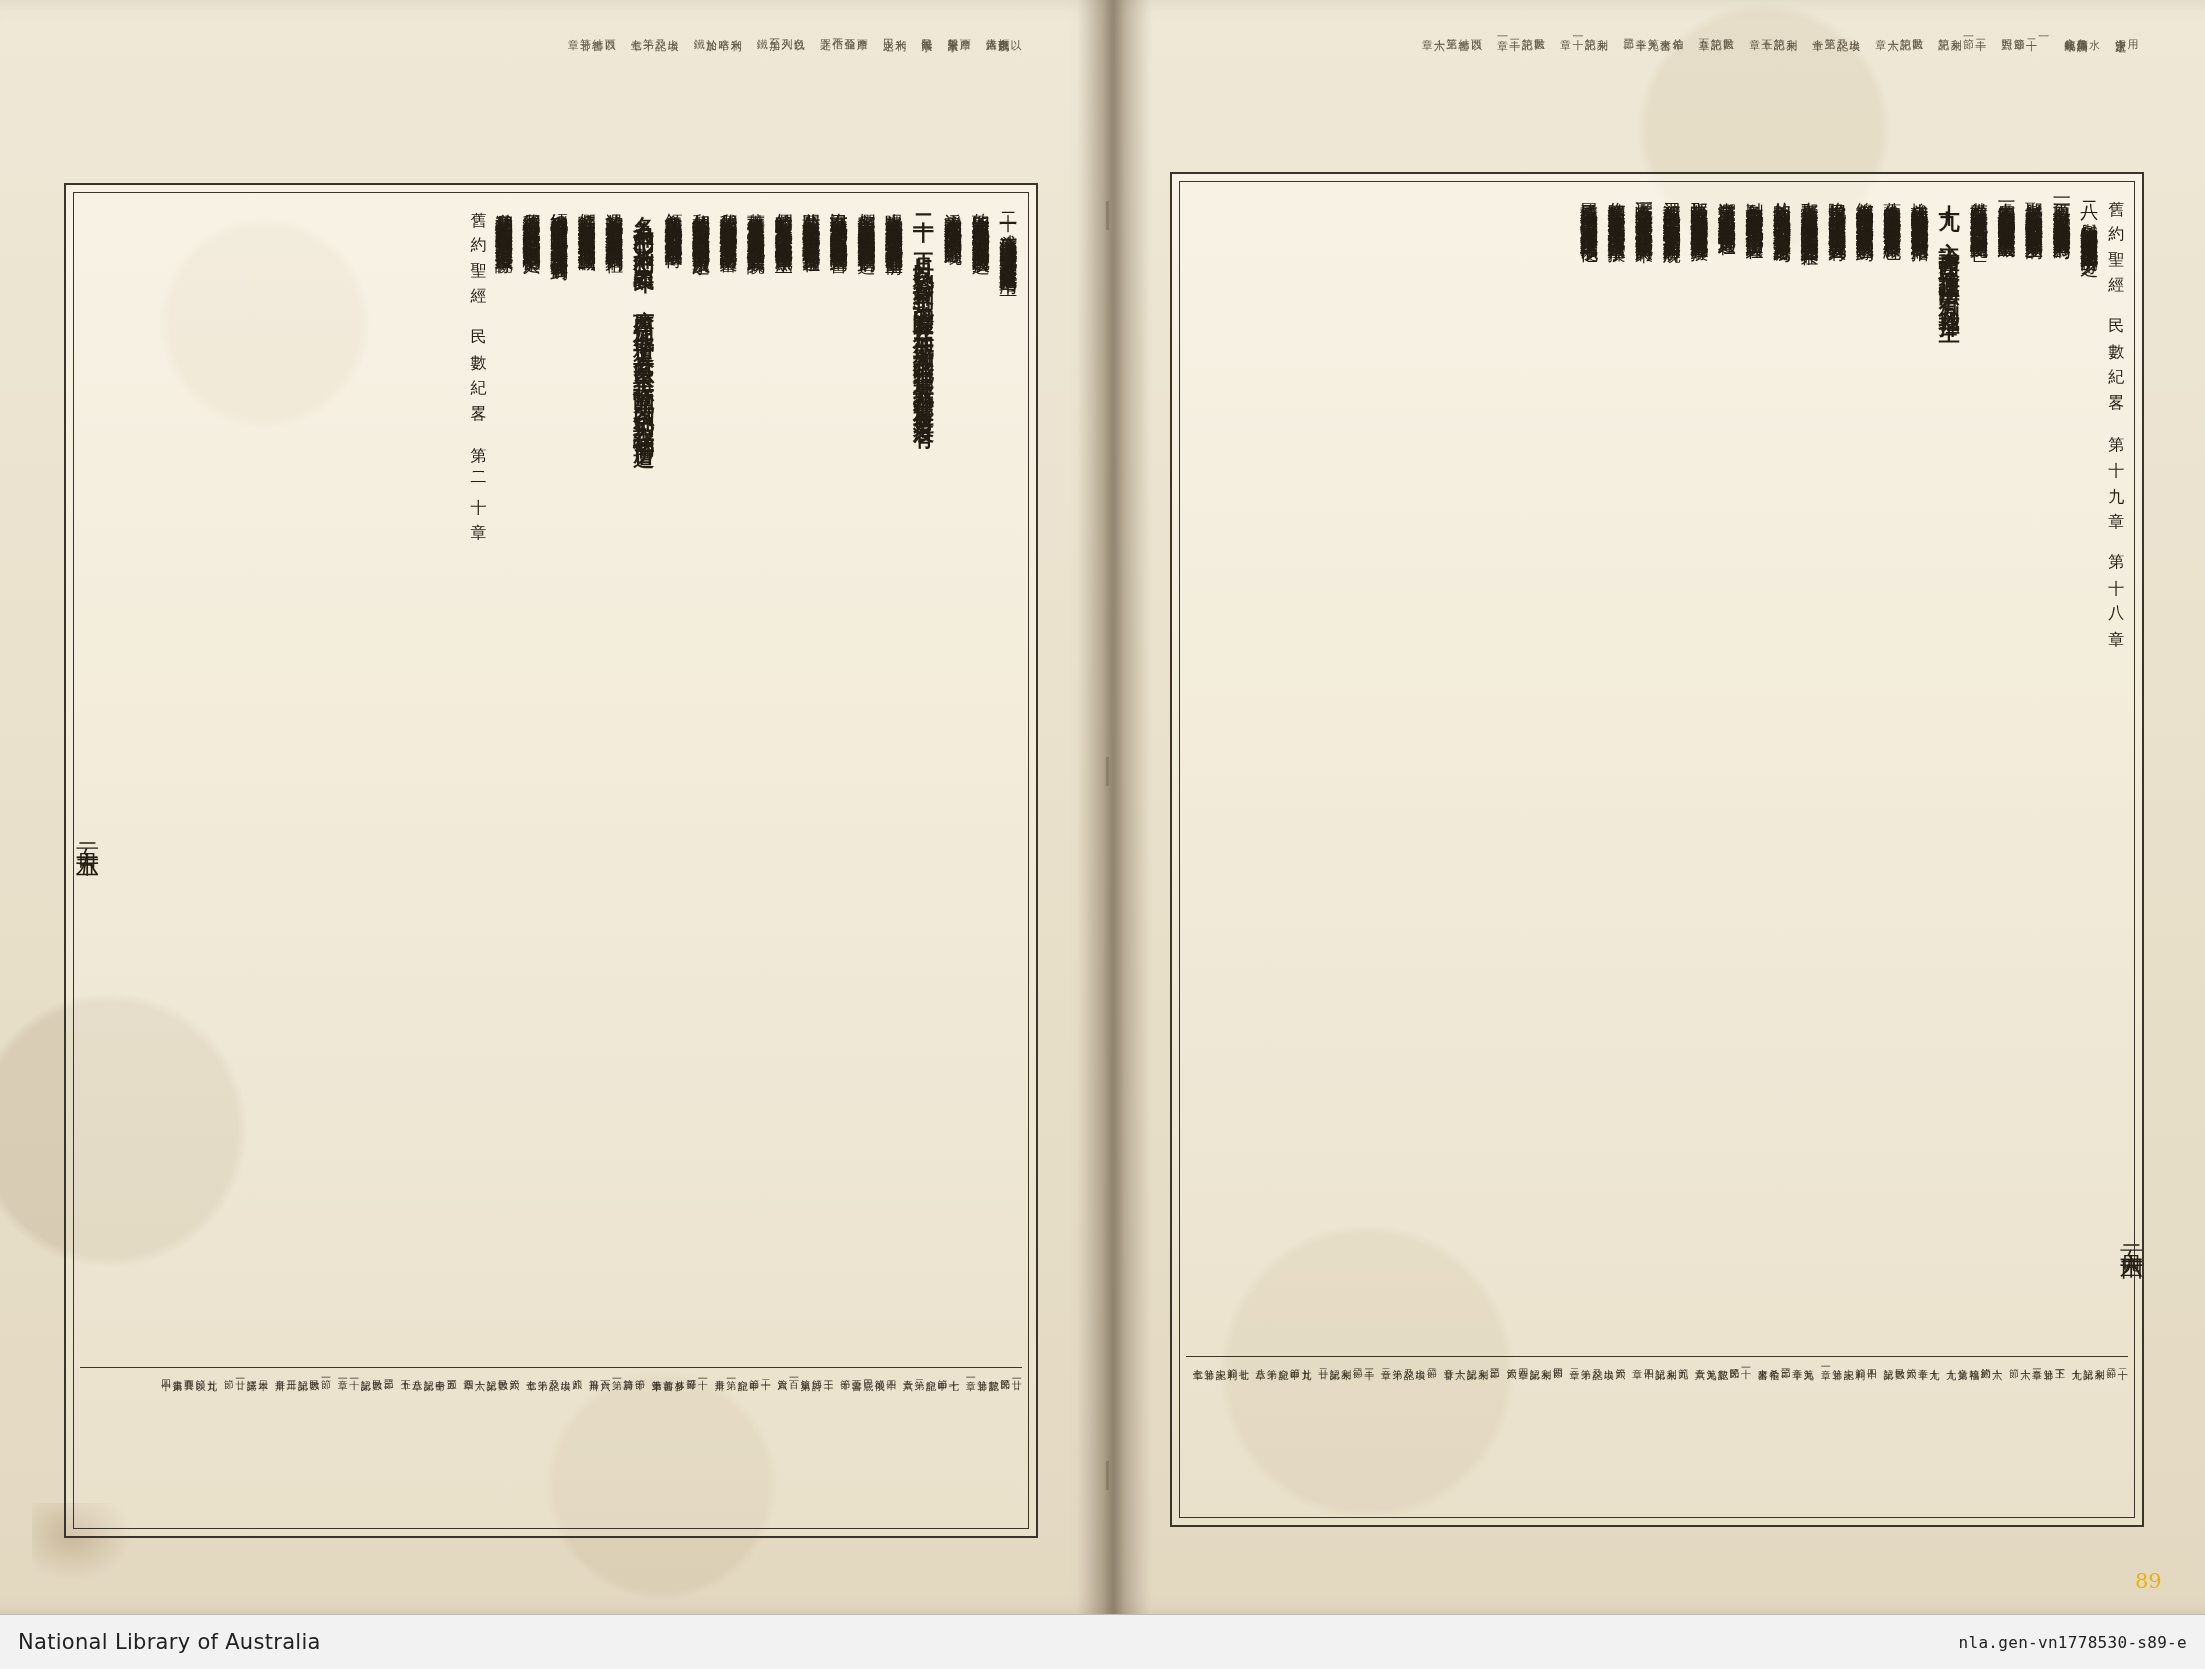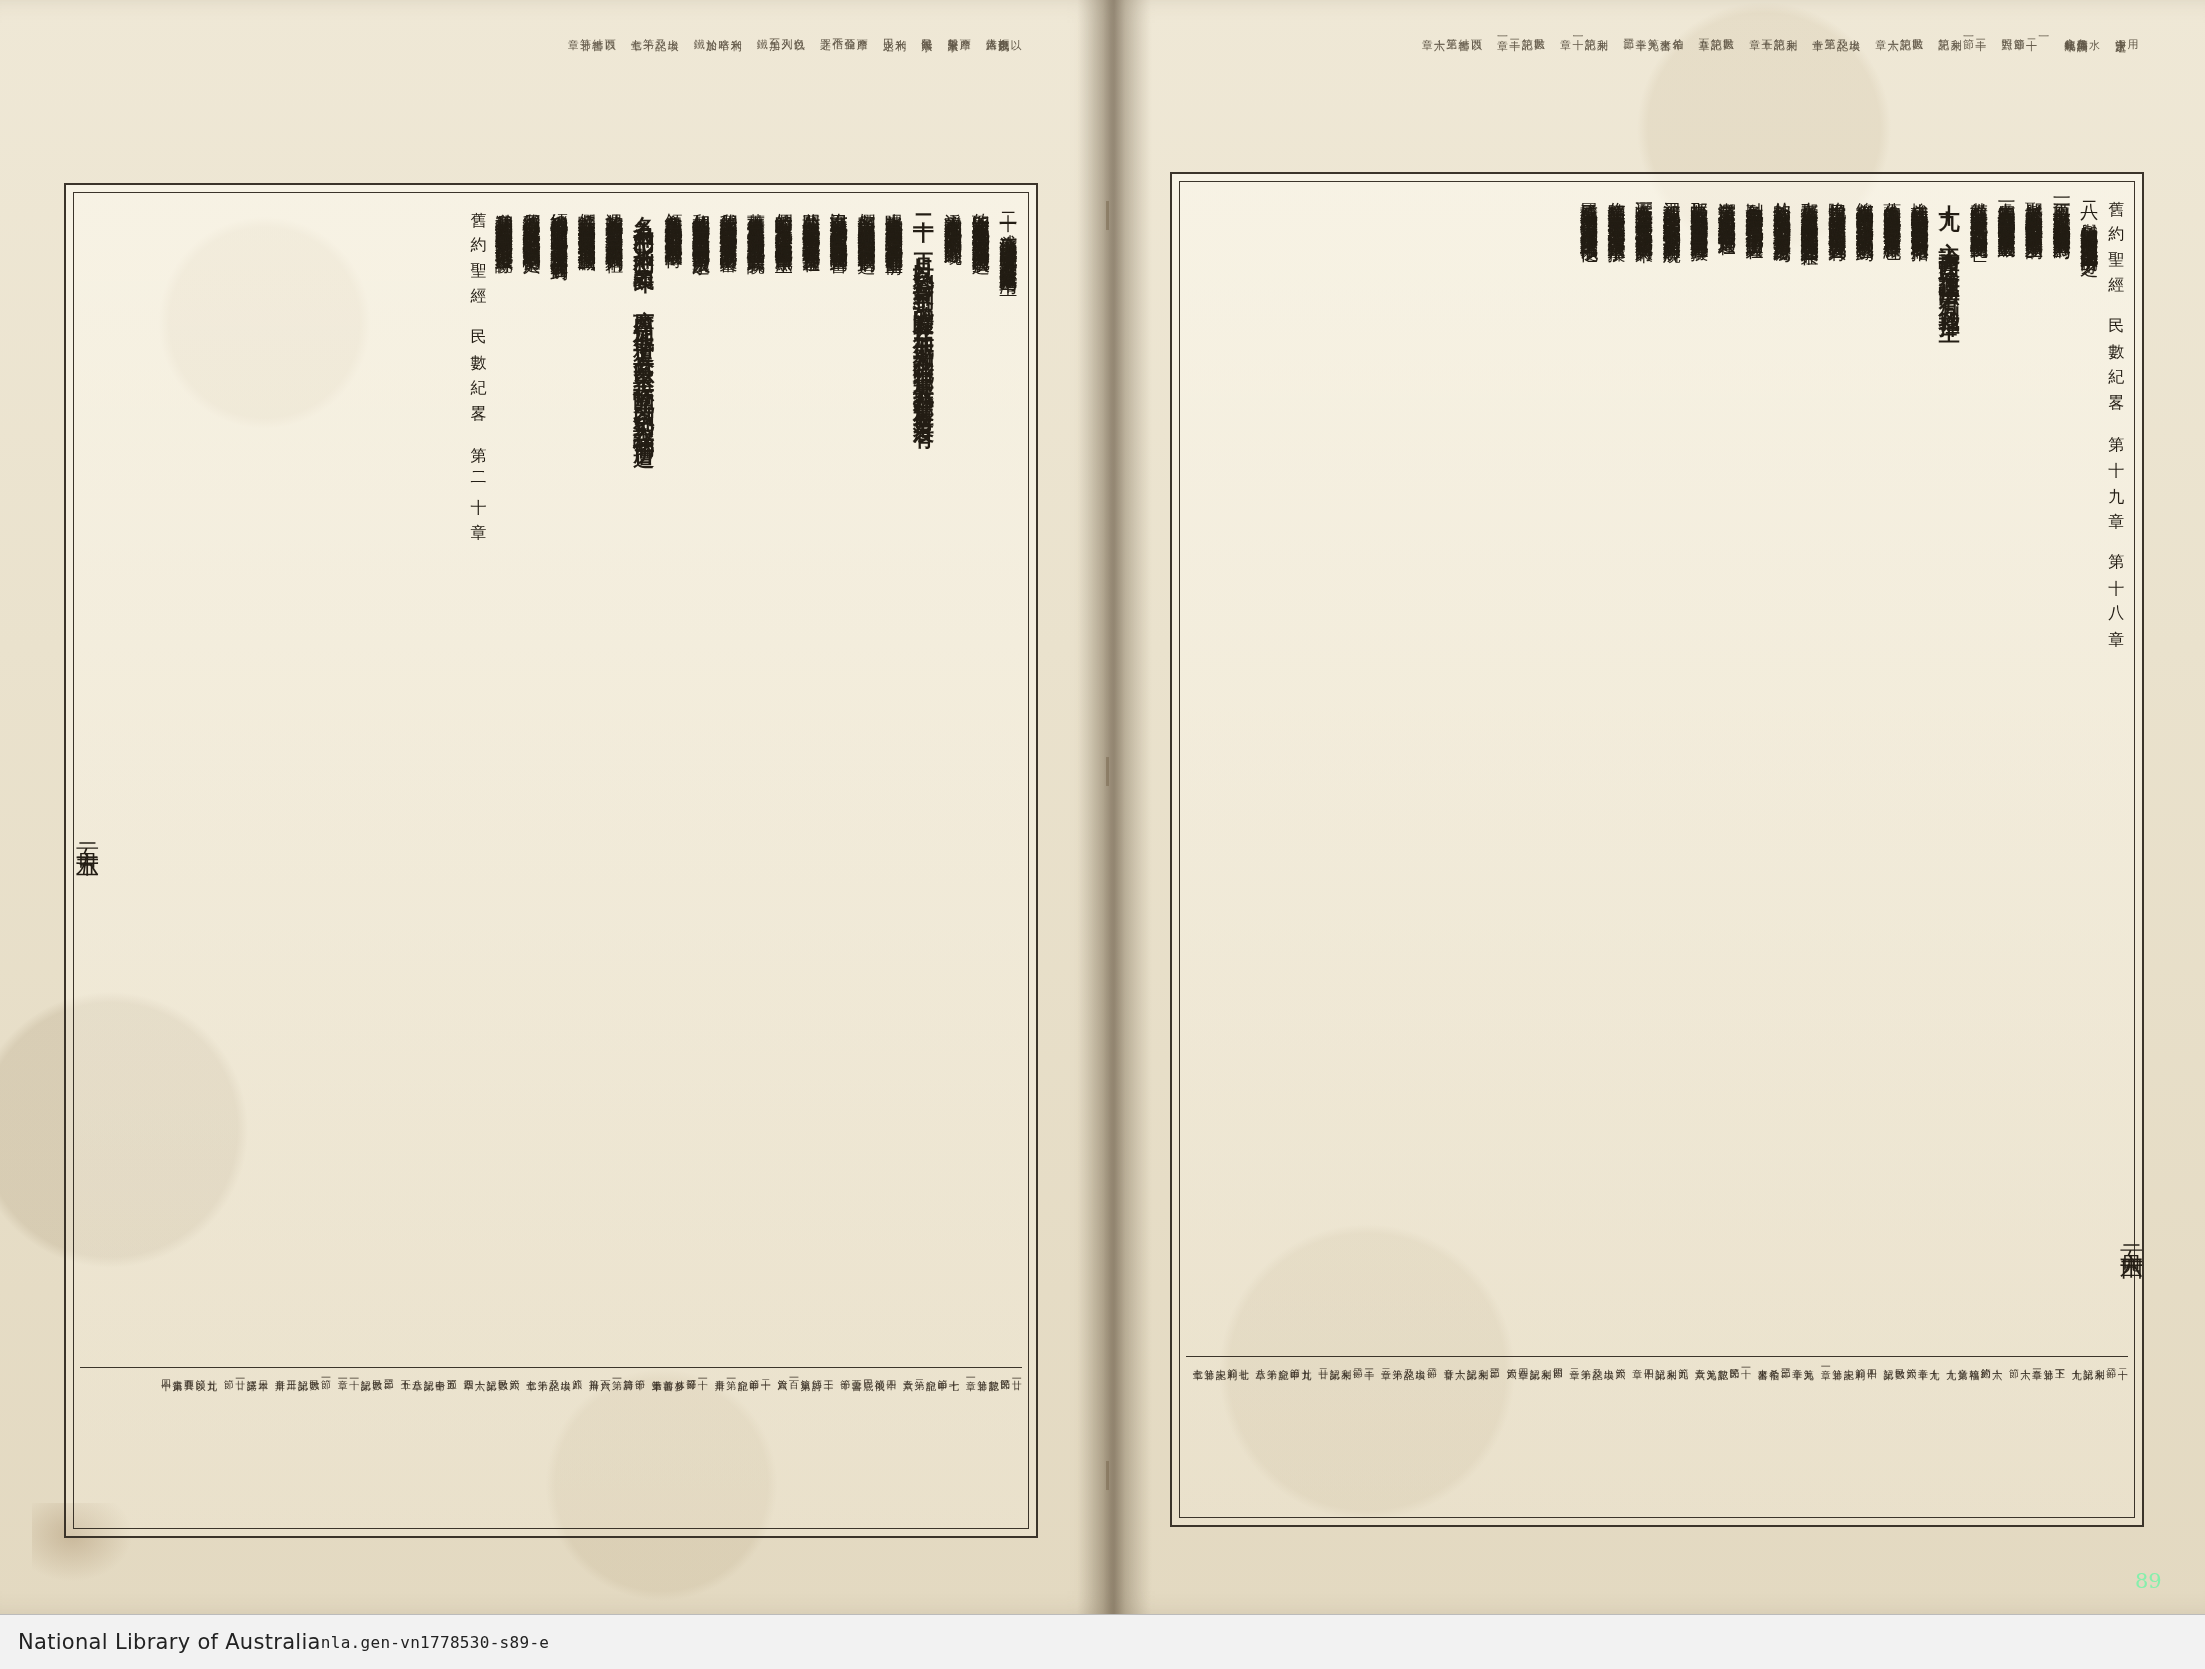--- a/index.html
+++ b/index.html
@@ -39,21 +39,21 @@
   }
   .leaf.left{left:0;width:1111px;}
   .leaf.right{left:1111px;width:1094px;}
   .leaf.left{box-shadow:inset -21px 0 32px -16px rgba(90,75,55,.45);}
   .leaf.right{box-shadow:inset 21px 0 32px -16px rgba(90,75,55,.45);}
 
   
   .footer{
     position:absolute;left:0;top:1614px;width:2205px;height:55px;
     background:#f2f2f2;border-top:0.5px solid #bbb;
-    display:flex;align-items:center;justify-content:flex-start;
+    display:flex;align-items:center;justify-content:space-between;
     padding:0 18px;box-sizing:border-box;
   }
   .footer span{font-size:21px;color:#222;letter-spacing:0.3px;}
   .footer .right{font-family:"DejaVu Sans Mono","Liberation Mono",monospace;font-size:16px;}
 
   
   .topnotes{
     position:absolute;top:30px;height:122px;
     display:flex;flex-direction:row-reverse;gap:13.8px;
   }
@@ -119,21 +119,21 @@
     position:absolute;
     writing-mode:vertical-rl;text-orientation:upright;
     font-family:"DejaVu Serif","Liberation Serif",serif;
     font-size:23px;color:#241e15;letter-spacing:3.2px;
   }
   .folio.l{left:73px;top:826px;}
   .folio.r{left:2117px;top:1228px;}
   .libmark{
     position:absolute;left:2135px;top:1569px;
     font-family:"DejaVu Serif","Liberation Serif",serif;
-    font-size:21px;color:#86efac;
+    font-size:21px;color:#eab308;
   }
   
   .tick{position:absolute;width:3.2px;height:29px;background:#7a6a50;opacity:.55;}
   
   .stain{
     position:absolute;left:32px;top:1503px;width:101px;height:79px;
     background:radial-gradient(ellipse at 40% 40%, rgba(150,120,80,.35), rgba(150,120,80,0) 70%);
   }
 </style>
 </head>

